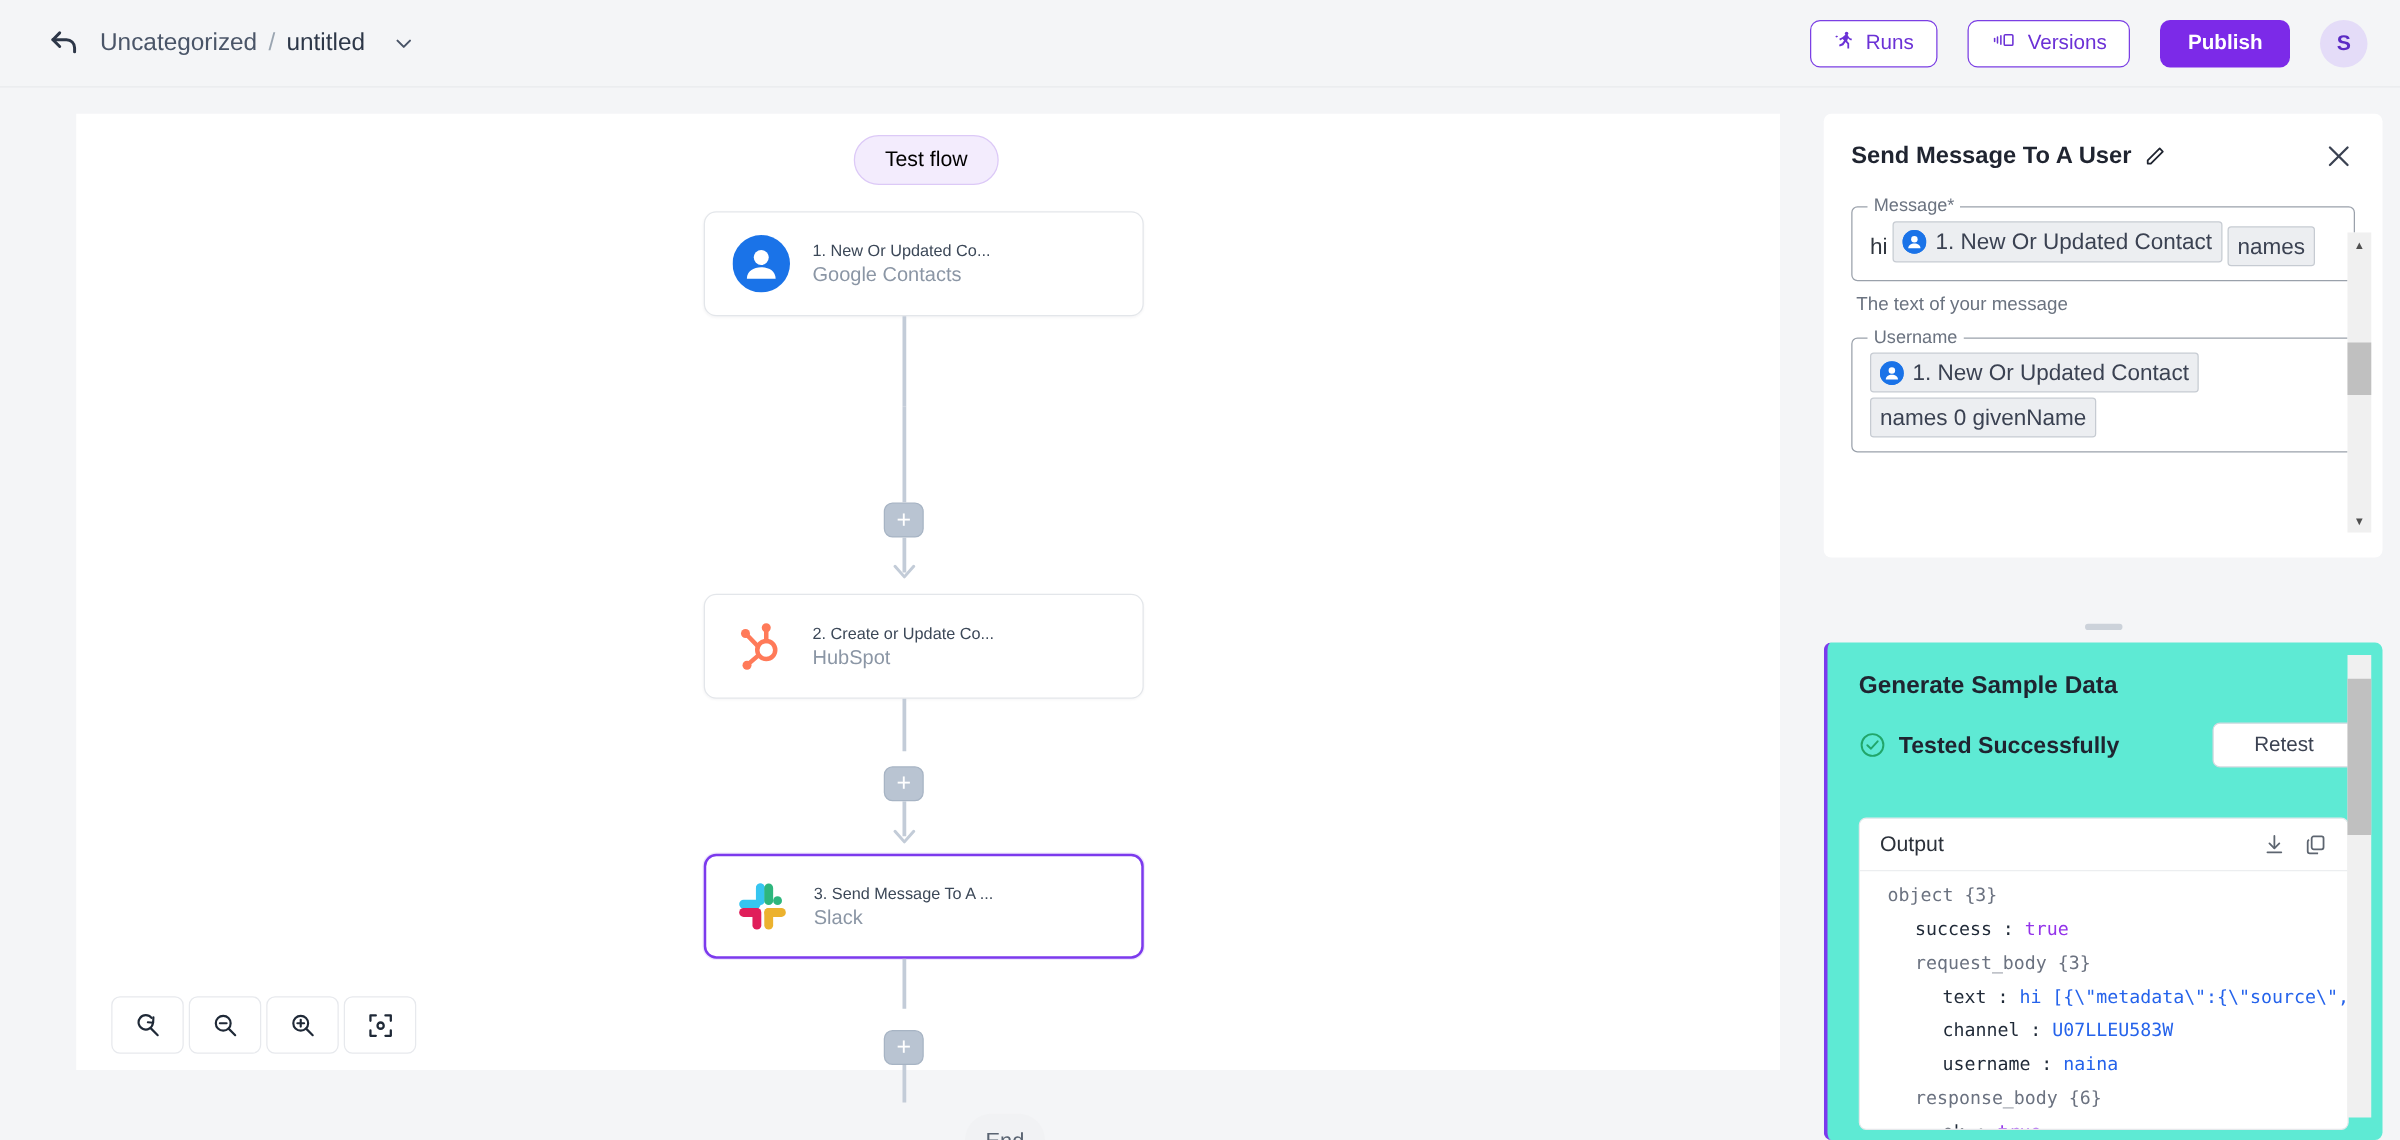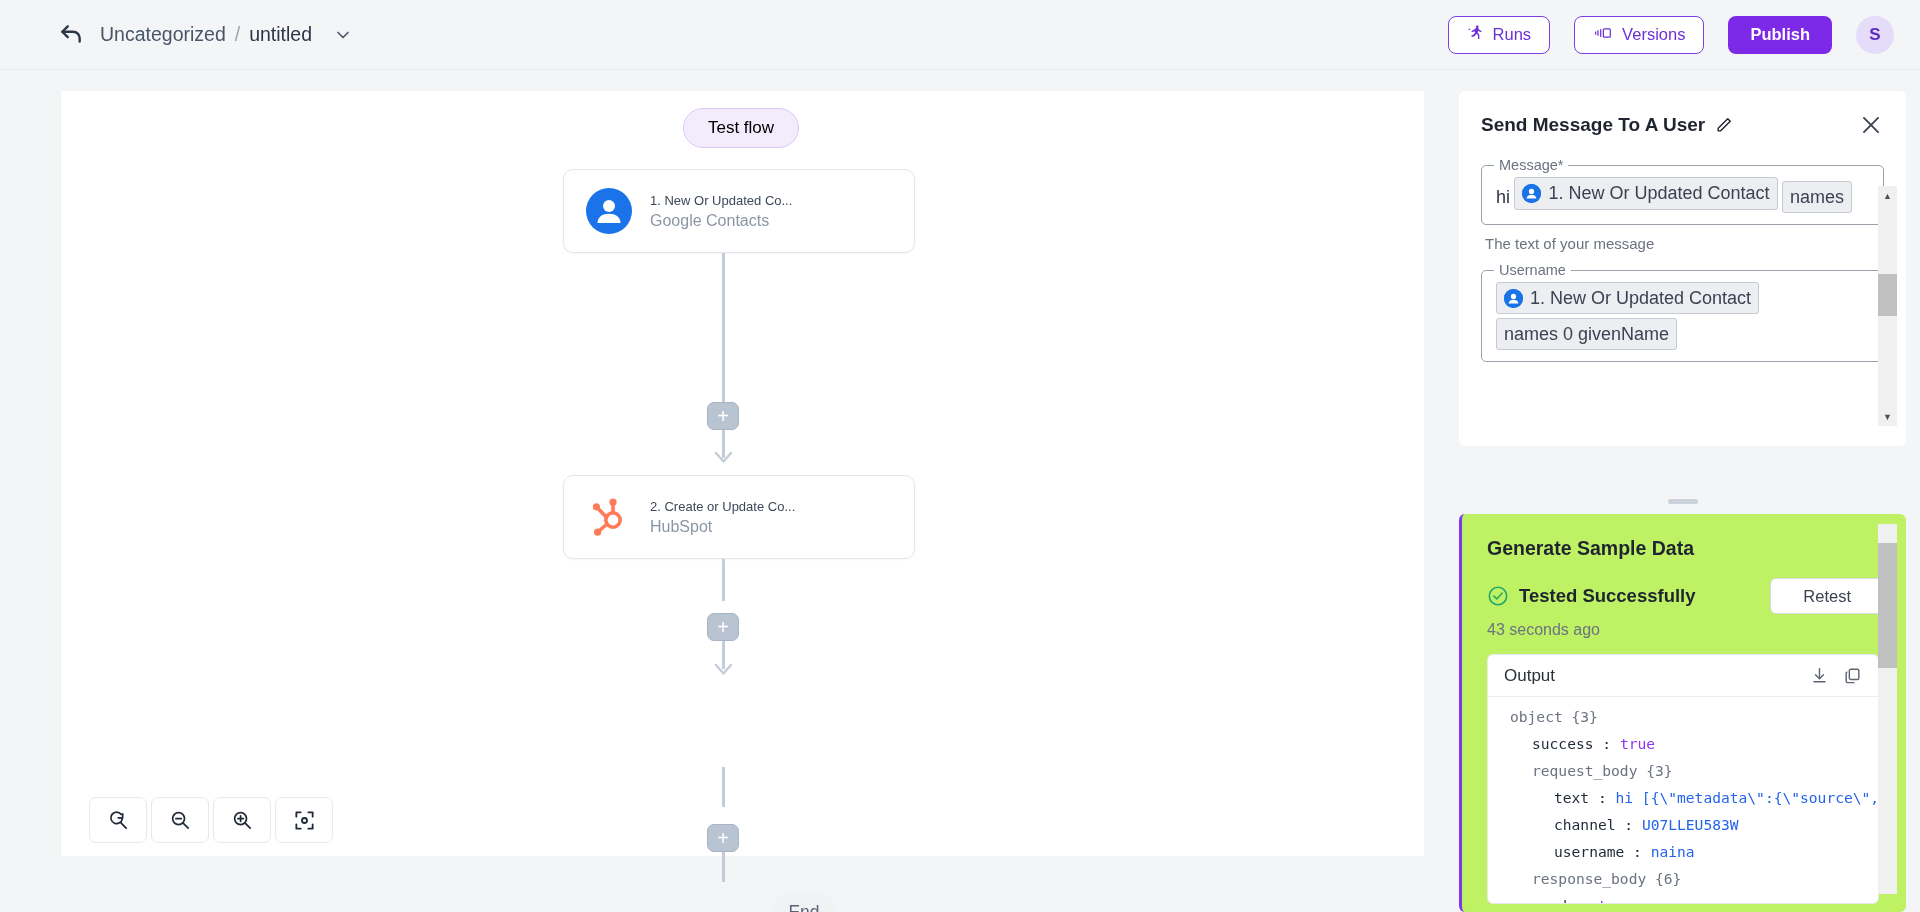--- a/index.html
+++ b/index.html
@@ -10,21 +10,20 @@
     overflow: hidden;
   }
 
   
   .topbar {
     position: absolute; top: 0; left: 0;
     width: 1920px; height: 70px;
     background: #f4f5f7;
     display: flex; align-items: center;
     border-bottom: 1px solid #e8eaed;
-    padding-left: 20px;
   }
   .back-arrow {
     margin-left: 38px; width: 26px; height: 26px;
     display: flex; align-items: center; justify-content: center;
     color: #2d3748; cursor: pointer;
   }
   .breadcrumb {
     display: flex; align-items: center; gap: 9px;
     margin-left: 16px; font-size: 19.5px; color: #4a5568;
   }
@@ -207,21 +206,21 @@
 
   .drag-handle {
     position: absolute; left: 50%; transform: translateX(-50%);
     top: 428px; width: 30px; height: 5px;
     border-radius: 3px; background: #ccd2da; cursor: ns-resize;
   }
 
   .panel-card-bottom {
     position: absolute; left: 13px; top: 443px;
     width: 447px; height: 398px;
-    background: #bef264; border-radius: 6px;
+    background: #5eead4; border-radius: 6px;
     border-left: 3px solid #7c3aed;
     overflow: hidden;
   }
   .gsd-title {
     margin: 23px 0 0 25px; font-size: 19.5px;
     font-weight: bold; color: #1f2430;
   }
   .gsd-status-row {
     display: flex; align-items: center;
     margin: 18px 22px 0 25px;
@@ -378,20 +377,39 @@
 
   <div class="conn" style="top:468px;height:42px"></div>
   <div class="plus-btn" style="top:522px">+</div>
   <div class="conn" style="top:550px;height:28px"></div>
   <div class="conn-arrow" style="top:570px">
     <svg viewBox="0 0 21 16" width="21" height="16" fill="none" stroke="currentColor" stroke-width="2.4" stroke-linecap="round" stroke-linejoin="round">
         <polyline points="3 4 10.5 12.5 18 4"></polyline>
       </svg>
   </div>
 
+  <div class="node selected" style="top:592px">
+    <div class="node-icon">
+      <svg viewBox="0 0 46 46" width="44" height="44">
+        <rect x="17.5" y="4" width="7.4" height="7.4" rx="3.7" fill="#36c5f0"></rect>
+        <rect x="17.5" y="4" width="7.4" height="18" rx="3.7" fill="#36c5f0"></rect>
+        <rect x="3.5" y="17.5" width="18" height="7.4" rx="3.7" fill="#36c5f0"></rect>
+        <rect x="24.5" y="4" width="7.4" height="18" rx="3.7" fill="#2eb67d"></rect>
+        <rect x="31.9" y="14.6" width="7.4" height="7.4" rx="3.7" fill="#2eb67d"></rect>
+        <rect x="24.5" y="24.5" width="7.4" height="18" rx="3.7" fill="#ecb22e"></rect>
+        <rect x="24.5" y="24.5" width="18" height="7.4" rx="3.7" fill="#ecb22e"></rect>
+        <rect x="14.6" y="24.5" width="7.4" height="18" rx="3.7" fill="#e01e5a"></rect>
+        <rect x="3.5" y="24.5" width="18" height="7.4" rx="3.7" fill="#e01e5a"></rect>
+      </svg>
+    </div>
+    <div class="node-text">
+      <div class="node-title">3. Send Message To A ...</div>
+      <div class="node-sub">Slack</div>
+    </div>
+  </div>
 
   <div class="conn" style="top:676px;height:40px"></div>
   <div class="plus-btn" style="top:733px">+</div>
   <div class="conn" style="top:761px;height:30px"></div>
 
   <div class="end-pill">End</div>
 
   <div class="zoom-toolbar">
     <div class="zoom-btn">
       <svg viewBox="0 0 24 24" width="23" height="23" fill="none" stroke="currentColor" stroke-width="1.8" stroke-linecap="round" stroke-linejoin="round">
@@ -502,21 +520,20 @@
       <span class="check-icon">
         <svg viewBox="0 0 24 24" width="22" height="22" fill="none" stroke="currentColor" stroke-width="1.7" stroke-linecap="round" stroke-linejoin="round">
           <circle cx="12" cy="12" r="9.5"></circle>
           <polyline points="7.5 12.2 10.7 15.2 16.5 8.8"></polyline>
         </svg>
       </span>
       <span class="gsd-status">Tested Successfully</span>
       <button class="retest-btn">Retest</button>
     </div>
 
-    <div class="gsd-time">43 seconds ago</div>
 
     <div class="output-box">
       <div class="output-head">
         <span class="output-label">Output</span>
         <span class="out-actions">
           <span class="out-icon">
             <svg viewBox="0 0 24 24" width="19" height="19" fill="none" stroke="currentColor" stroke-width="1.8" stroke-linecap="round" stroke-linejoin="round">
               <line x1="12" y1="3.5" x2="12" y2="15.5"></line>
               <polyline points="7 11 12 16 17 11"></polyline>
               <line x1="5" y1="20" x2="19" y2="20"></line>

